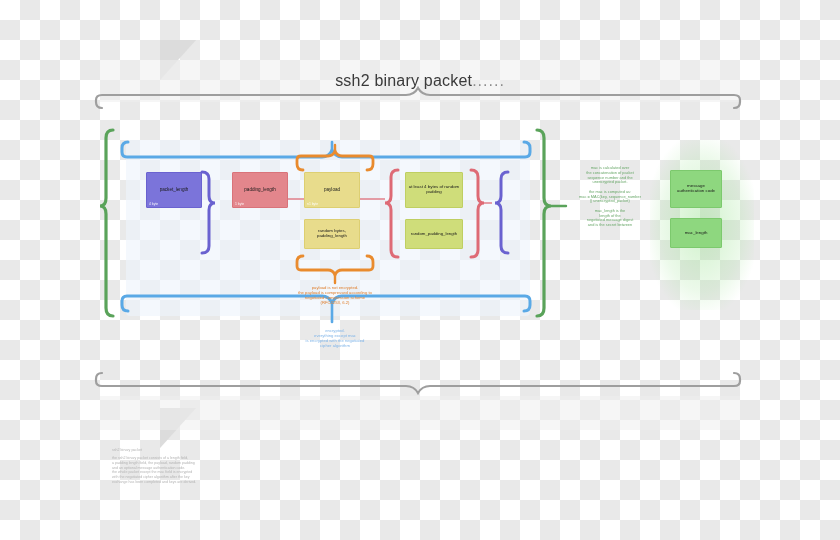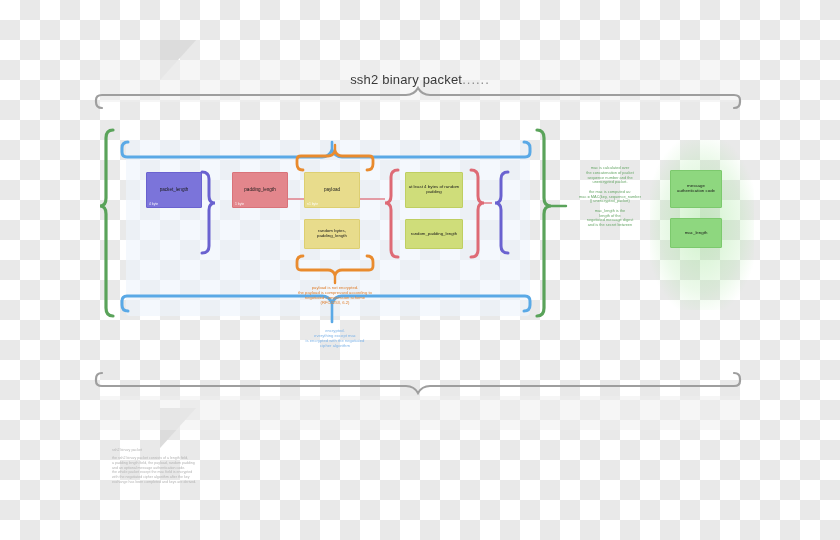--- a/index.html
+++ b/index.html
@@ -77,21 +77,21 @@
 
     <rect x="100" y="60" width="640" height="42" fill="#efefef" opacity=".55"></rect>
 
     <path d="M102,108 Q96,108 96,102 L96,100 Q96,95 102,95 L406,95 Q414,95 418,88 Q422,95 430,95 L734,95 Q740,95 740,100 L740,102 Q740,108 734,108" fill="none" stroke="#9e9e9e" stroke-width="2.2" stroke-linecap="round"></path>
 
     <rect x="100" y="396" width="640" height="34" fill="#efefef" opacity=".55"></rect>
 
     <path d="M102,373 Q96,373 96,379 L96,381 Q96,386 102,386 L406,386 Q414,386 418,393 Q422,386 430,386 L734,386 Q740,386 740,381 L740,379 Q740,373 734,373" fill="none" stroke="#9e9e9e" stroke-width="2.2" stroke-linecap="round"></path>
   </svg>
 
-  <div class="abs" style="left:0;top:72px;width:840px;text-align:center;font-size:13px;color:#3a3a3a;letter-spacing:.2px;">
+  <div class="abs" style="left:0;top:72px;width:840px;text-align:center;font-size:16px;color:#3a3a3a;letter-spacing:.2px;">
     <span>ssh2 binary packet</span><span style="color:#8c8c8c;letter-spacing:1px;">......</span>
   </div>
 
   <div class="enc-panel" style="left:126px;top:140px;width:404px;height:176px;"></div>
 
   <div class="mac-glow" style="left:650px;top:140px;width:104px;height:170px;"></div>
 
   <svg width="840" height="540">
 
     <path d="M113,130 Q106,130 106,138 L106,198 Q106,206 100,206 Q106,206 106,214 L106,308 Q106,316 113,316" fill="none" stroke="#5aa35a" stroke-width="3.2" stroke-linecap="round"></path>

